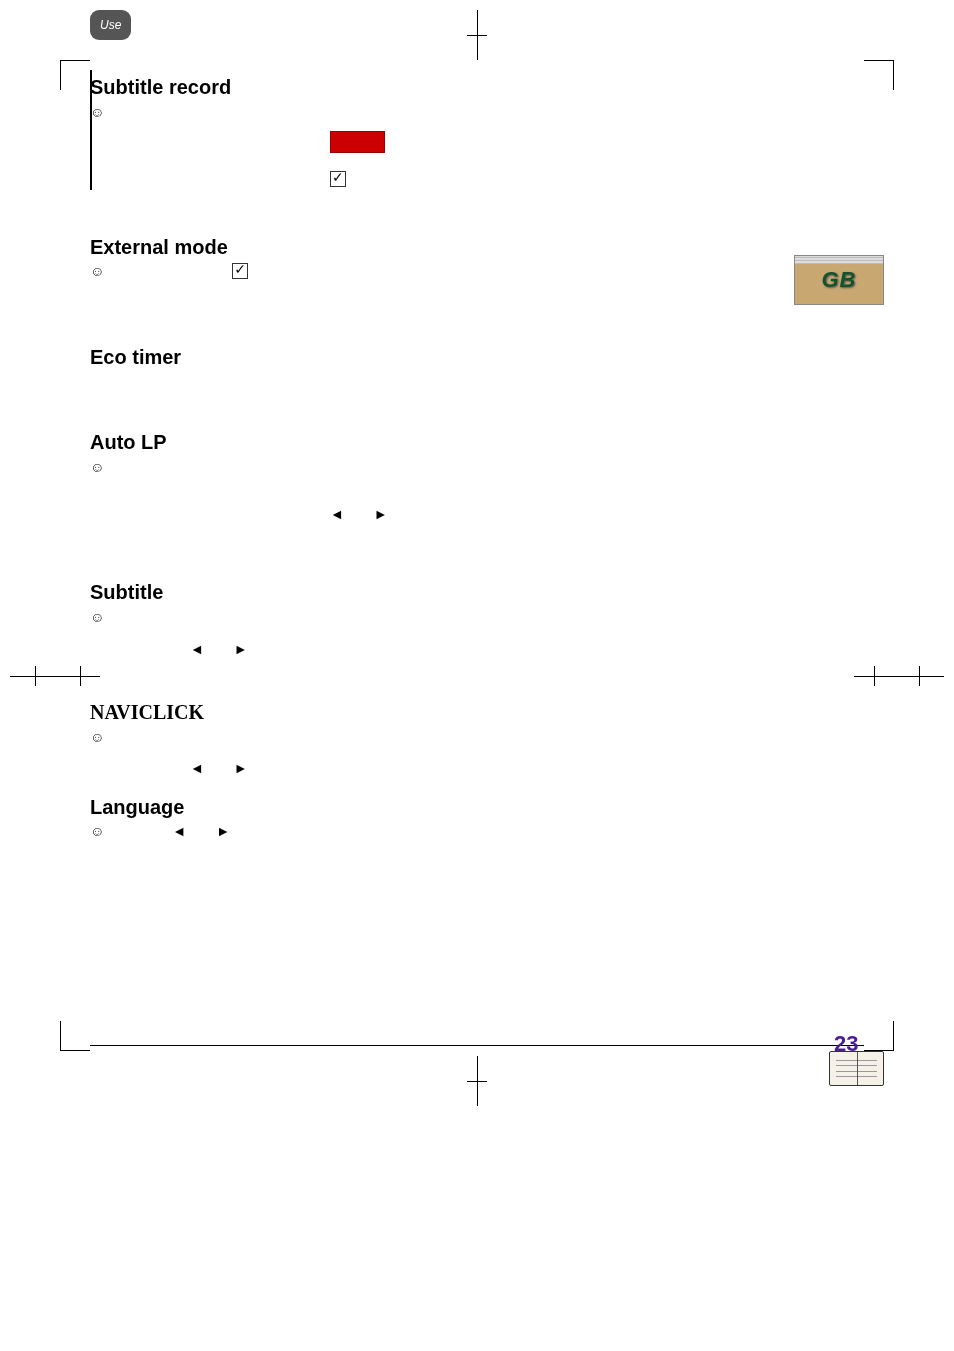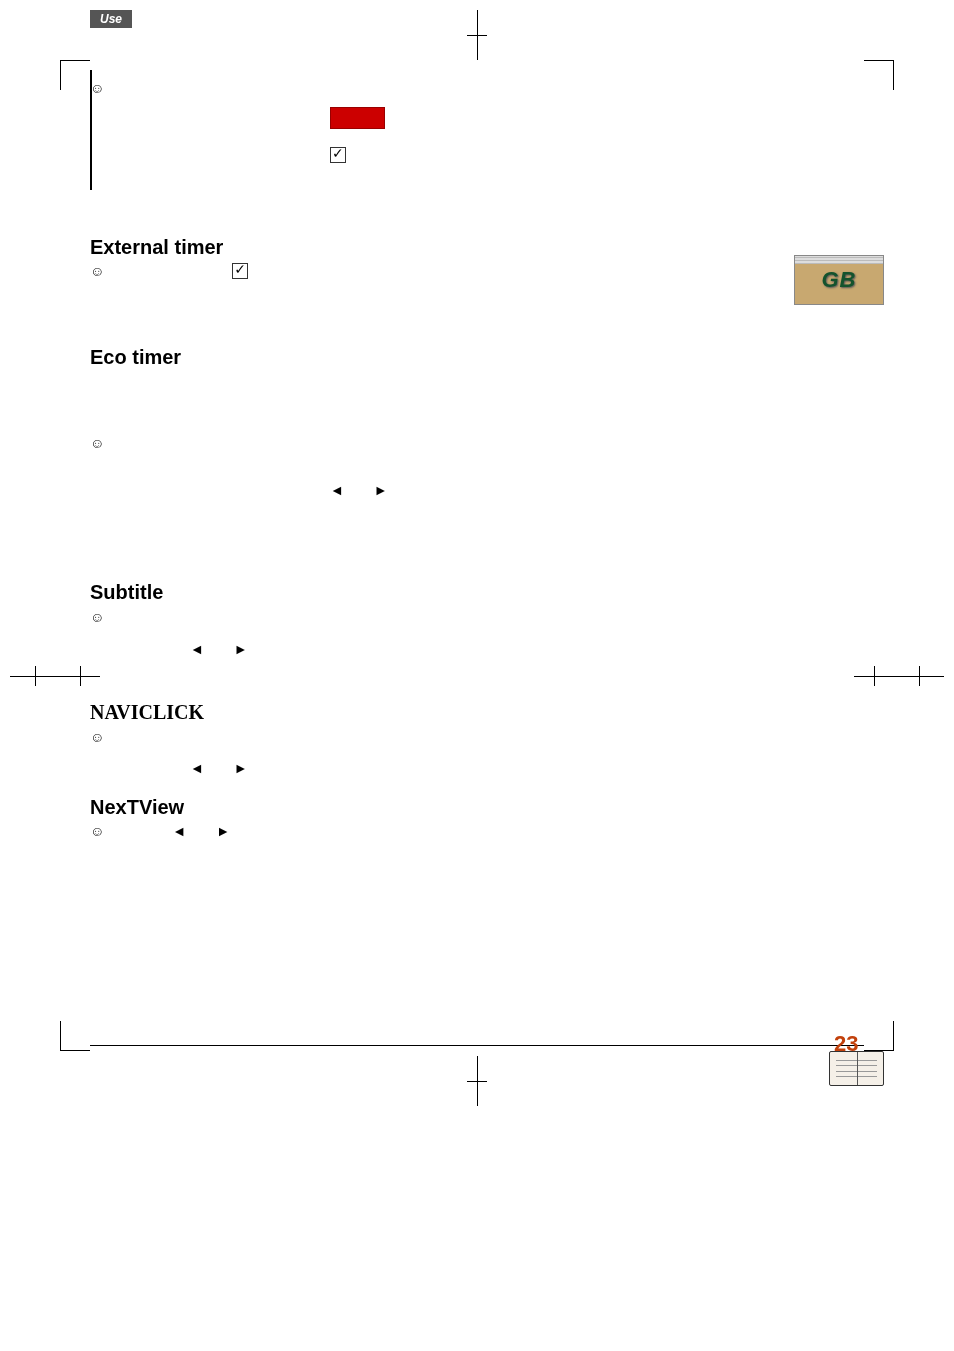--- a/index.html
+++ b/index.html
@@ -156,24 +156,25 @@
     }
 
     
     .use-label {
       position: absolute;
       top: 10px;
       left: 90px;
       background: #555;
       color: #fff;
       font-style: italic;
-      font-weight: bold;
+      font-weight: normal;
       font-size: 12px;
-      padding: 2px 10px;
+      padding: 8px 10px;
       display: inline-block;
+      border-radius: 9px;
     }
 
     
     .vert-line-left {
       position: absolute;
       top: 70px;
       left: 90px;
       width: 2px;
       height: 120px;
       background: #000;
@@ -268,21 +269,21 @@
     .page-num-badge {
       position: absolute;
       bottom: 265px;
       right: 70px;
       width: 55px;
       height: 55px;
     }
     .page-num-text {
       font-size: 22px;
       font-weight: bold;
-      color: #c2410c;
+      color: #4c1d95;
       position: absolute;
       top: 0;
       left: 5px;
     }
     .page-num-book {
       position: absolute;
       bottom: 0;
       left: 0;
       width: 55px;
       height: 35px;
@@ -321,53 +322,55 @@
   <div class="corner-mark corner-tl"></div>
   <div class="corner-mark corner-tr"></div>
   <div class="corner-mark corner-bl"></div>
   <div class="corner-mark corner-br"></div>
 
   <div class="use-label">Use</div>
 
   <div class="vert-line-left"></div>
 
   <div class="section subtitle-section">
+    <div class="section-title">Subtitle record</div>
     <div style="margin-top:4px;">
       <span class="smiley">☺</span>
     </div>
 
     <div style="position:relative; margin-top: 20px;">
       <div style="position:absolute; left: 240px; top: -10px; width: 55px; height: 22px; background: #cc0000; border: 1px solid #990000;"></div>
     </div>
 
     <div style="margin-top: 50px; display: flex; align-items: center; gap: 8px; margin-left: 240px;">
       <span class="checkbox-custom checked"></span>
     </div>
   </div>
 
   <div class="section external-timer-section">
-    <div class="section-title">External timer</div>
+    <div class="section-title">External mode</div>
     <div style="margin-top:4px; display:flex; align-items:center; gap:8px;">
       <span class="smiley">☺</span>
       <div style="margin-left: 120px; display:flex; align-items:center; gap:6px;">
         <span class="checkbox-custom checked"></span>
       </div>
     </div>
   </div>
 
   <div class="gb-badge">
     <div class="gb-badge-lines"></div>
     <span class="gb-badge-text">GB</span>
   </div>
 
   <div class="section eco-mode-section">
     <div class="section-title">Eco timer</div>
   </div>
 
   <div class="section auto-lp-section">
+    <div class="section-title">Auto LP</div>
     <div style="margin-top:4px;">
       <span class="smiley">☺</span>
     </div>
     <div style="margin-top: 30px; display:flex; align-items:center; gap:30px; margin-left: 240px;">
       <span class="arrow-left">◄</span>
       <span class="arrow-right">►</span>
     </div>
   </div>
 
   <div style="position:absolute; top: 50%; left: 60px; transform: translateY(-50%);">
@@ -400,21 +403,21 @@
     <div style="margin-top:4px;">
       <span class="smiley">☺</span>
     </div>
     <div style="margin-top: 15px; display:flex; align-items:center; gap:30px; margin-left: 100px;">
       <span class="arrow-left">◄</span>
       <span class="arrow-right">►</span>
     </div>
   </div>
 
   <div class="section language-section">
-    <div class="section-title">NexTView</div>
+    <div class="section-title">Language</div>
     <div style="margin-top:4px; display:flex; align-items:center; gap:8px;">
       <span class="smiley">☺</span>
       <div style="margin-left: 60px; display:flex; align-items:center; gap:30px;">
         <span class="arrow-left">◄</span>
         <span class="arrow-right">►</span>
       </div>
     </div>
   </div>
 
   <div class="divider" style="bottom: 305px;"></div>

